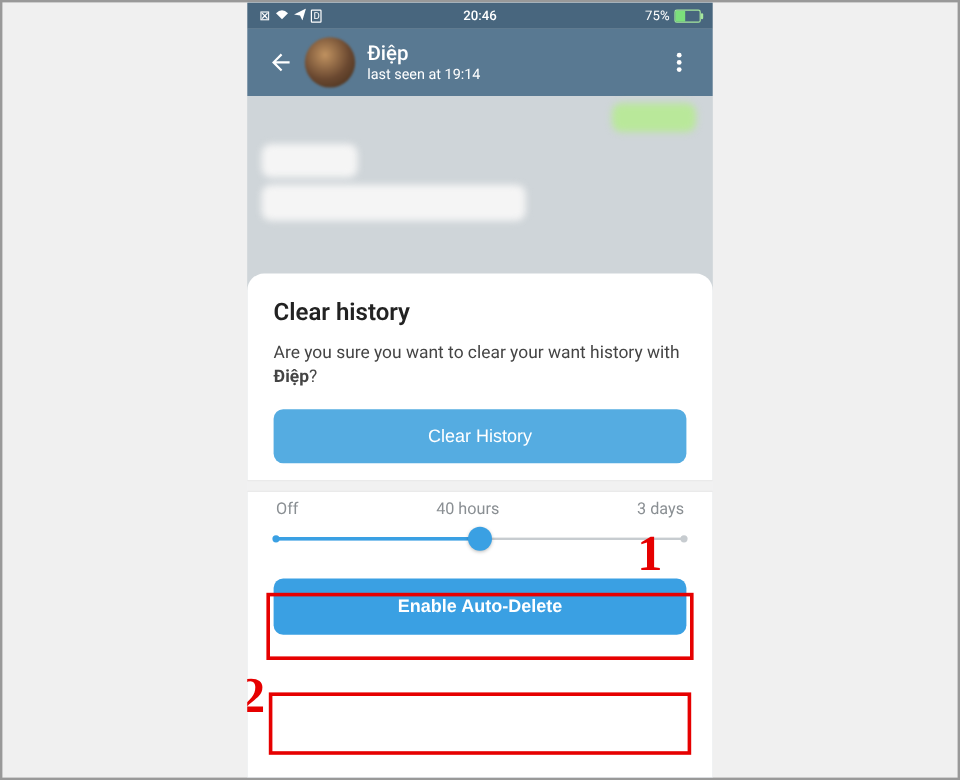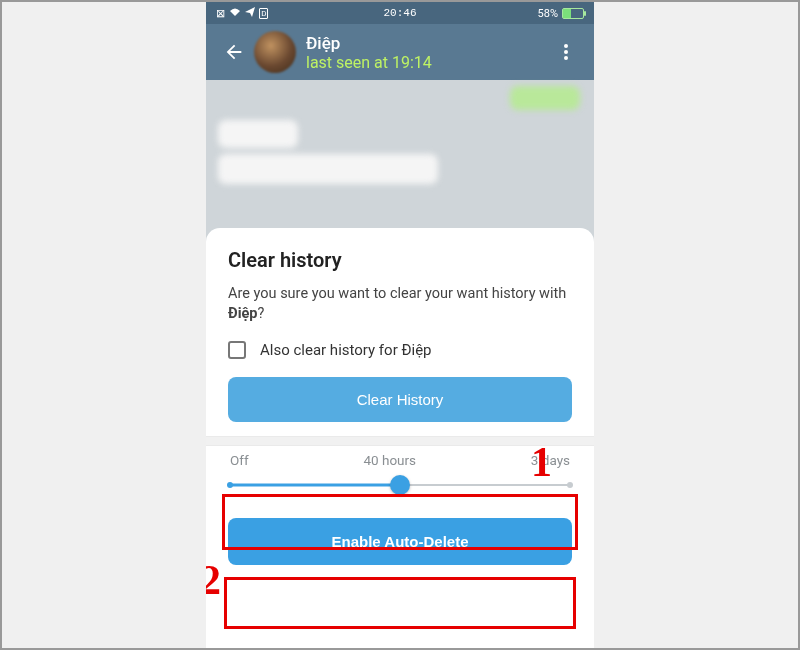--- a/index.html
+++ b/index.html
@@ -35,21 +35,21 @@
       height: 22px;
       background: #48667e;
       color: #fff;
       font-size: 11px;
       display: flex;
       align-items: center;
       padding: 0 10px;
       justify-content: space-between;
     }
     .status-left, .status-right { display: flex; align-items: center; gap: 4px; }
-    .status-center { position: absolute; left: 50%; transform: translateX(-50%); font-weight: 500; font-family: Liberation Mono, monospace; }
+    .status-center { position: absolute; left: 50%; transform: translateX(-50%); font-weight: 500; }
     .battery {
       width: 22px; height: 11px; border: 1px solid #a7e89e; border-radius: 2px; position: relative;
     }
     .battery::after { content:""; position:absolute; right:-3px; top:2px; width:2px; height:5px; background:#a7e89e; border-radius:1px; }
     .battery-fill { position:absolute; left:0; top:0; bottom:0; width:42%; background:#7be07b; }
     
     .app-header {
       height: 56px;
       background: #597992;
       display: flex;
@@ -62,21 +62,21 @@
       filter: blur(0.3px);
     }
     .avatar {
       width: 42px; height: 42px; border-radius: 50%;
       background: radial-gradient(circle at 40% 35%, #c09260 0%, #6a4830 55%, #3e2a17 100%);
       margin-right: 10px;
       filter: blur(1px);
     }
     .header-text { flex: 1; display:flex; flex-direction:column; filter: blur(0.4px); }
     .contact-name { font-size: 17px; font-weight: 500; }
-    .contact-status { font-size: 16px; color: #bef264; }
+    .contact-status { font-size: 12px; color: #ffffff; }
     .menu-dots { width: 40px; display:flex; align-items:center; justify-content:center; }
     .dot { width:4px; height:4px; background:#fff; border-radius:50%; margin:1px 0; }
     
     .chat-bg {
       position:absolute; top:78px; left:0; right:0; height: 130px;
       filter: blur(3px);
     }
     .bubble-right {
       position:absolute; right:14px; top:6px;
       background:#b9e89a; width:70px; height:24px; border-radius:8px;
@@ -210,21 +210,21 @@
         </span>
         <span>
           <svg width="10" height="10" viewBox="0 0 10 10">
               <path d="M0 5 L10 0 L7 10 L5 6 Z" fill="#fff"></path>
             </svg>
         </span>
         <span style="border:1px solid #fff; font-size:8px; padding:0 1px; border-radius:1px;">D</span>
       </div>
       <div class="status-center">20:46</div>
       <div class="status-right">
-        <span>58%</span>
+        <span>75%</span>
         <span class="battery">
             <span class="battery-fill"></span>
           </span>
       </div>
     </div>
 
     <div class="app-header">
       <div class="back-arrow">
         <svg width="22" height="22" viewBox="0 0 24 24">
             <path d="M20 11H7.8l5.6-5.6L12 4l-8 8 8 8 1.4-1.4L7.8 13H20z" fill="#fff"></path>
@@ -248,24 +248,20 @@
       <div class="bubble-right"></div>
       <div class="bubble-left-1"></div>
       <div class="bubble-left-2"></div>
     </div>
 
     <div class="modal">
       <h2>Clear history</h2>
       <p class="modal-desc">
         <span>Are you sure you want to clear your want history with </span><b>Điệp</b><span>?</span>
       </p>
-      <div class="checkbox-row">
-        <span class="checkbox"></span>
-        <span class="checkbox-label">Also clear history for Điệp</span>
-      </div>
       <button class="btn-primary">Clear History</button>
 
       <div class="divider"></div>
 
 
       <div class="slider-wrap">
         <div class="slider-labels">
           <span>Off</span>
           <span>40 hours</span>
           <span>3 days</span>

